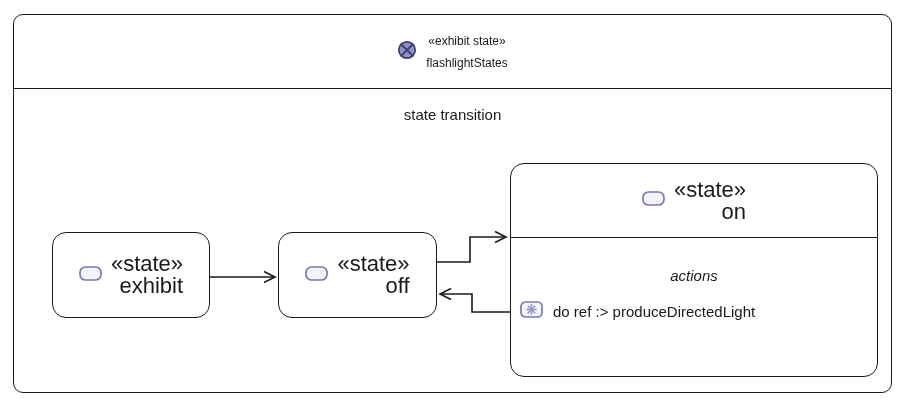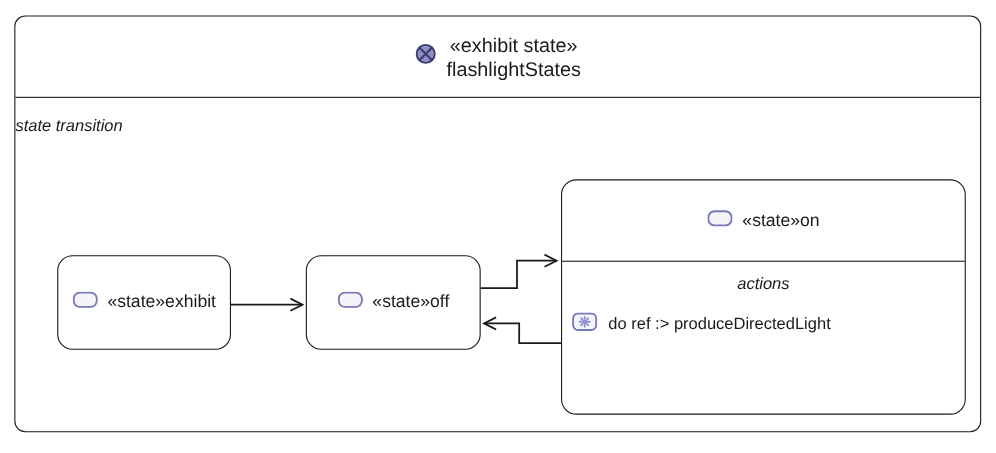--- a/index.html
+++ b/index.html
@@ -20,44 +20,44 @@
     box-sizing: border-box;
     background: var(--background, #ffffff);
   }
   .frame-header {
     height: 74px;
     border-bottom: 1.6px solid var(--line, #1a1a1a);
     box-sizing: border-box;
     display: flex; align-items: center; justify-content: center; gap: 9px;
   }
   .title-lines { display: flex; flex-direction: column; align-items: center;
-    font-size: 18px; line-height: 22px; }
-  .region-label { margin-top: 17px; 
-    font-style: italic; font-size: 15px; }
+    font-size: 12px; line-height: 22px; }
+  .region-label { margin-top: 17px; text-align: center;
+    font-size: 15px; }
 
   
   .state {
     position: absolute; box-sizing: border-box;
     border: 1.6px solid var(--line, #1a1a1a);
     border-radius: 14px;
     background: var(--background, #ffffff);
   }
   .state.simple { display: flex; align-items: center; justify-content: center; gap: 9px; }
   #state-initial { left: 52px;  top: 232px; width: 158px; height: 86px; }
   #state-off     { left: 278px; top: 232px; width: 159px; height: 86px; }
   #state-on      { left: 510px; top: 163px; width: 368px; height: 214px; }
-  .state-title { display: flex; flex-direction: row; align-items: flex-end;
-    font-size: 16px; line-height: 22px; }
+  .state-title { display: flex; flex-direction: column; align-items: flex-end;
+    font-size: 22px; line-height: 22px; }
 
   .on-header {
     height: 74px; box-sizing: border-box;
     border-bottom: 1.6px solid var(--line, #1a1a1a);
     display: flex; align-items: center; justify-content: center; gap: 9px;
   }
-  .actions-label { margin-top: 12px; text-align: center;
+  .actions-label { margin-top: 29px; text-align: center;
     font-style: italic; font-size: 15px; }
   .action-row { margin-top: 17px; margin-left: 9px;
     display: flex; align-items: center; gap: 10px; font-size: 15px; }
 
   
   svg.overlay { position: absolute; left: 0; top: 0; pointer-events: none; }
   .edge { fill: none; stroke: var(--line, #1a1a1a); stroke-width: 1.6px; }
 
   .icon-svg { display: block; flex: 0 0 auto; }
 </style>

